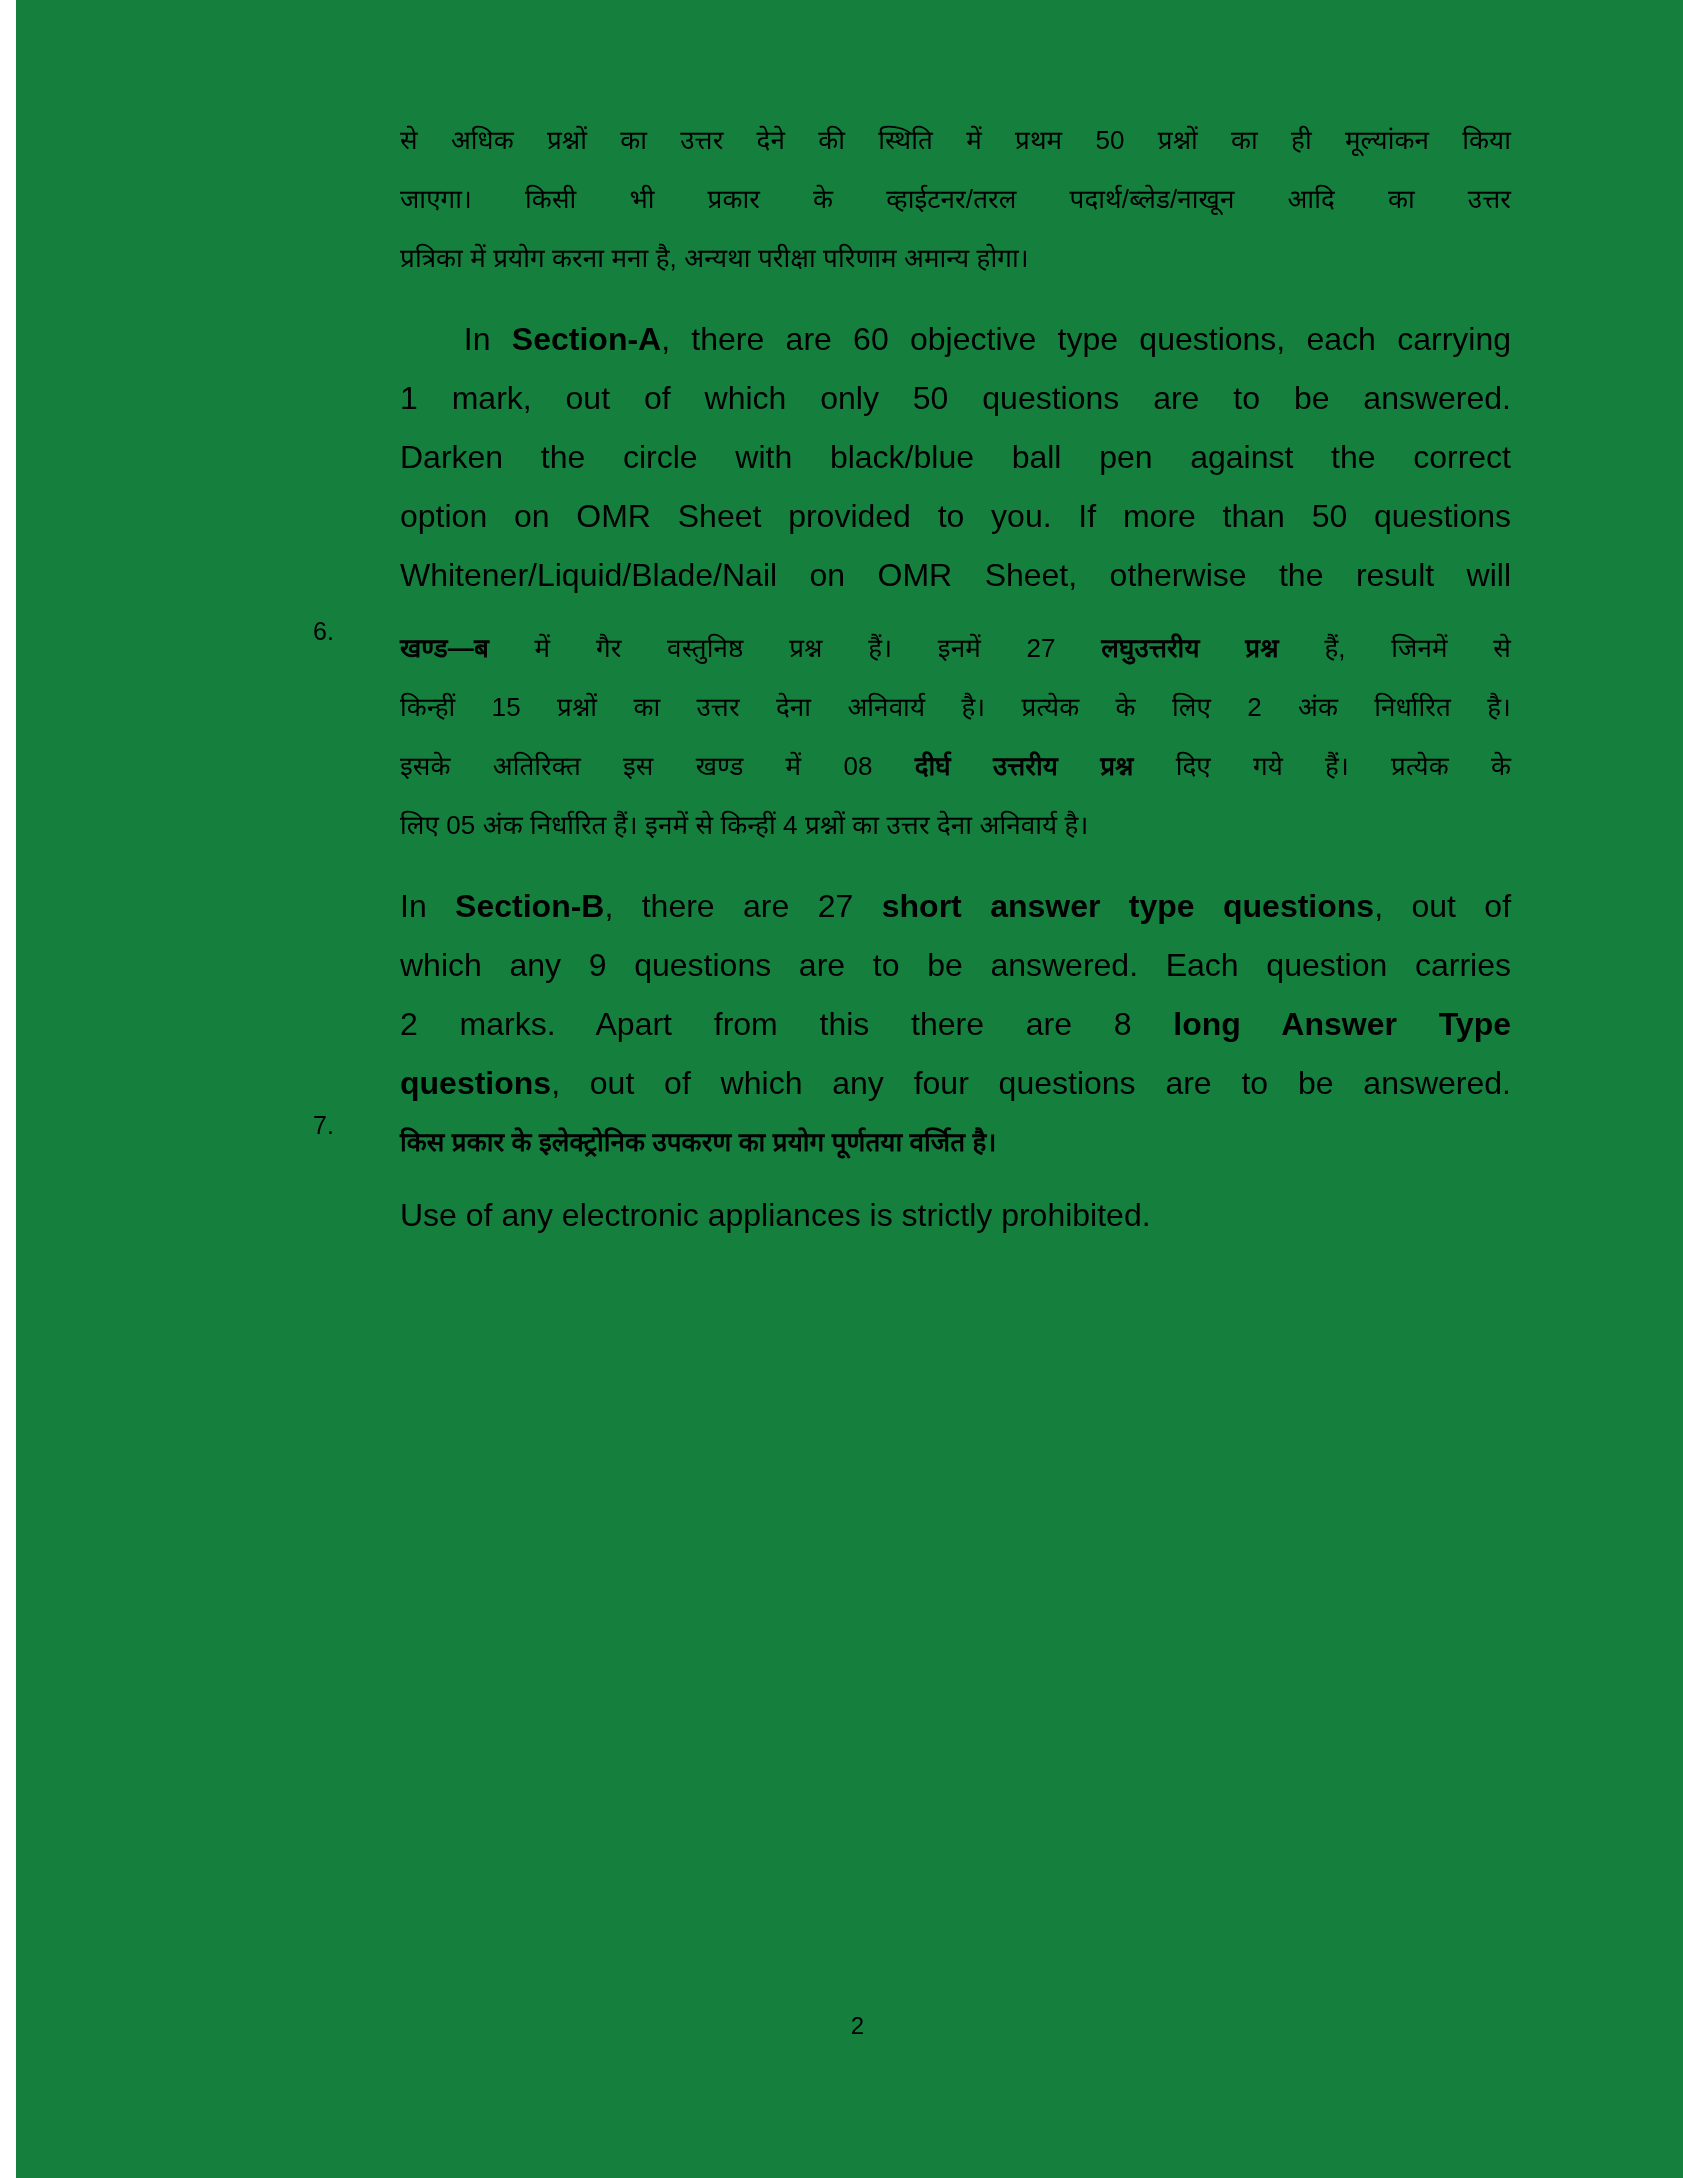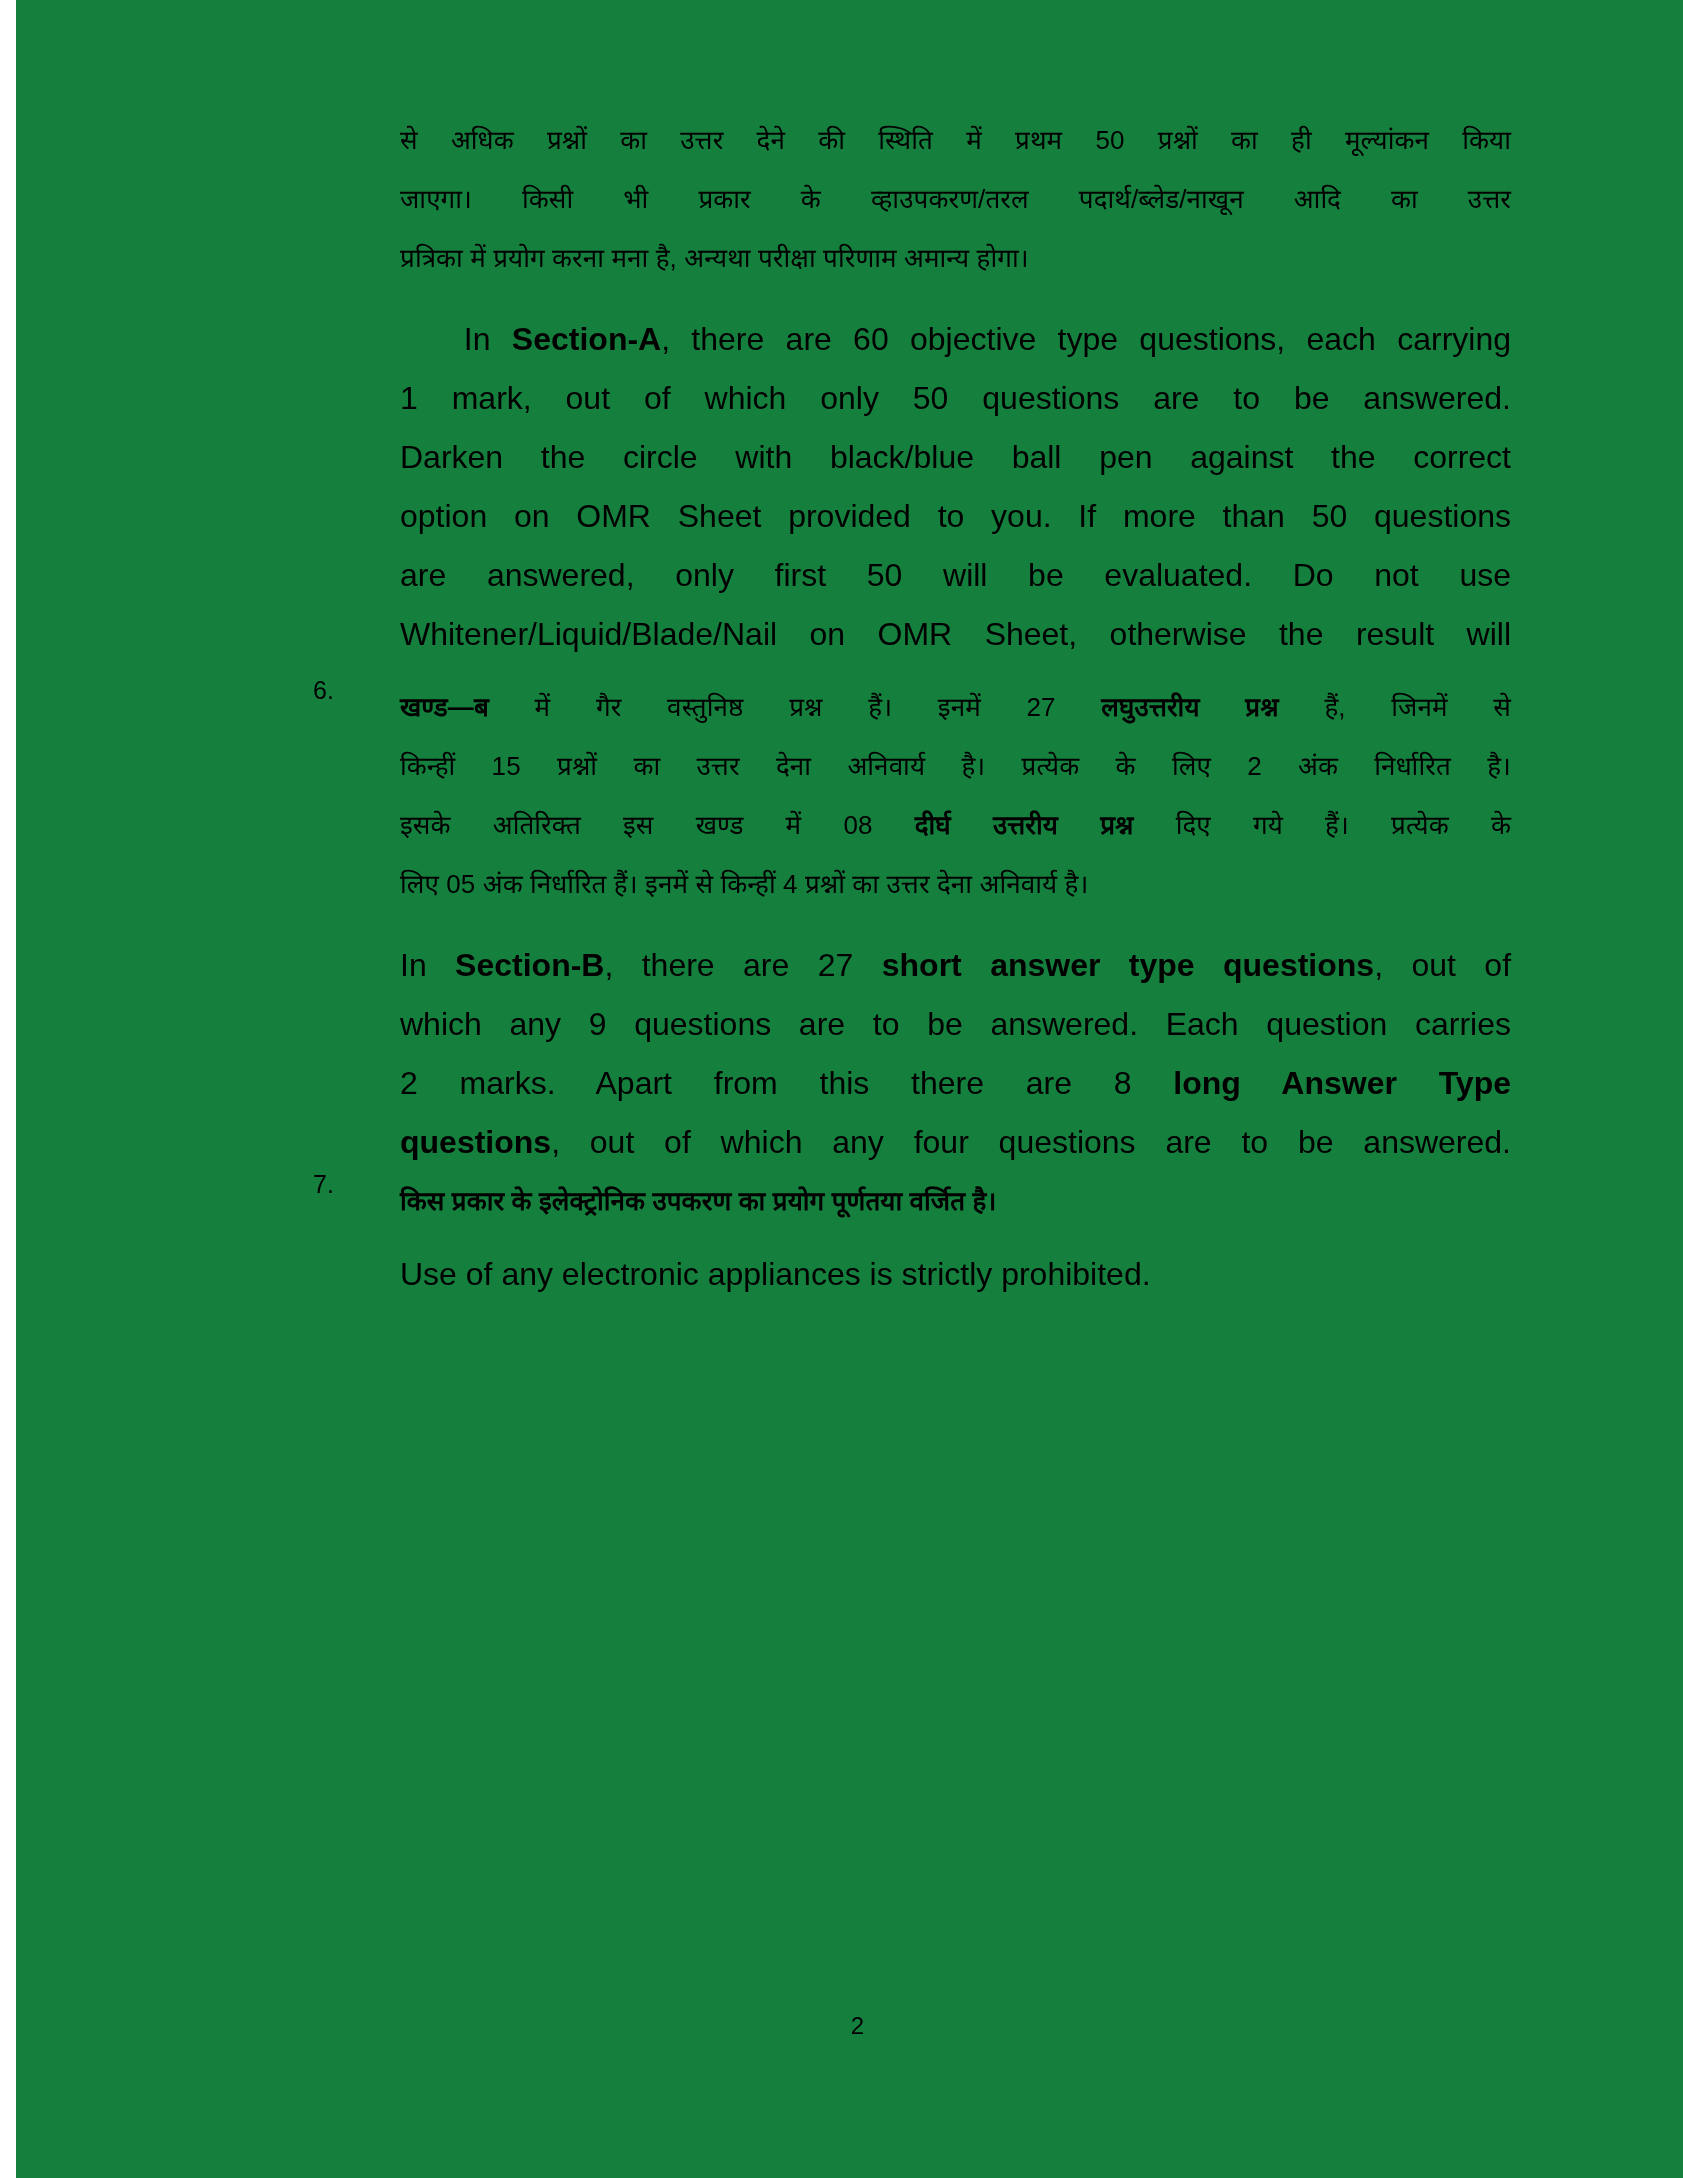--- a/index.html
+++ b/index.html
@@ -126,36 +126,35 @@
 </head>
 <body>
 
 <div class="page">
   <div class="content">
 
     <div class="block">
       <div class="body-col">
         <p class="hindi">
           <span class="ln-h">से अधिक प्रश्नों का उत्तर देने की स्थिति में प्रथम 50 प्रश्नों का ही मूल्यांकन किया</span>
-          <span class="ln-h">जाएगा। किसी भी प्रकार के व्हाउपकरण/तरल पदार्थ/ब्लेड/नाखून आदि का उत्तर</span>
+          <span class="ln-h">जाएगा। किसी भी प्रकार के व्हाईटनर/तरल पदार्थ/ब्लेड/नाखून आदि का उत्तर</span>
           <span class="ln-h flush">प्रत्रिका में प्रयोग करना मना है, अन्यथा परीक्षा परिणाम अमान्य होगा।</span>
         </p>
       </div>
     </div>
 
     <div class="gap-md"></div>
 
     <div class="block">
       <div class="body-col">
         <p class="english">
           <span class="ln">&nbsp;&nbsp;&nbsp;<span>In </span><b>Section-A</b><span>, there are 60 objective type questions, each carrying</span></span>
           <span class="ln">1 mark, out of which only 50 questions are to be answered.</span>
           <span class="ln">Darken the circle with black/blue ball pen against the correct</span>
           <span class="ln">option on OMR Sheet provided to you. If more than 50 questions</span>
-          <span class="ln">are answered, only first 50 will be evaluated. Do not use</span>
           <span class="ln">Whitener/Liquid/Blade/Nail on OMR Sheet, otherwise the result will</span>
         </p>
       </div>
     </div>
 
     <div class="gap-sm"></div>
 
     <div class="block">
       <div class="marker">6.</div>
       <div class="body-col">

